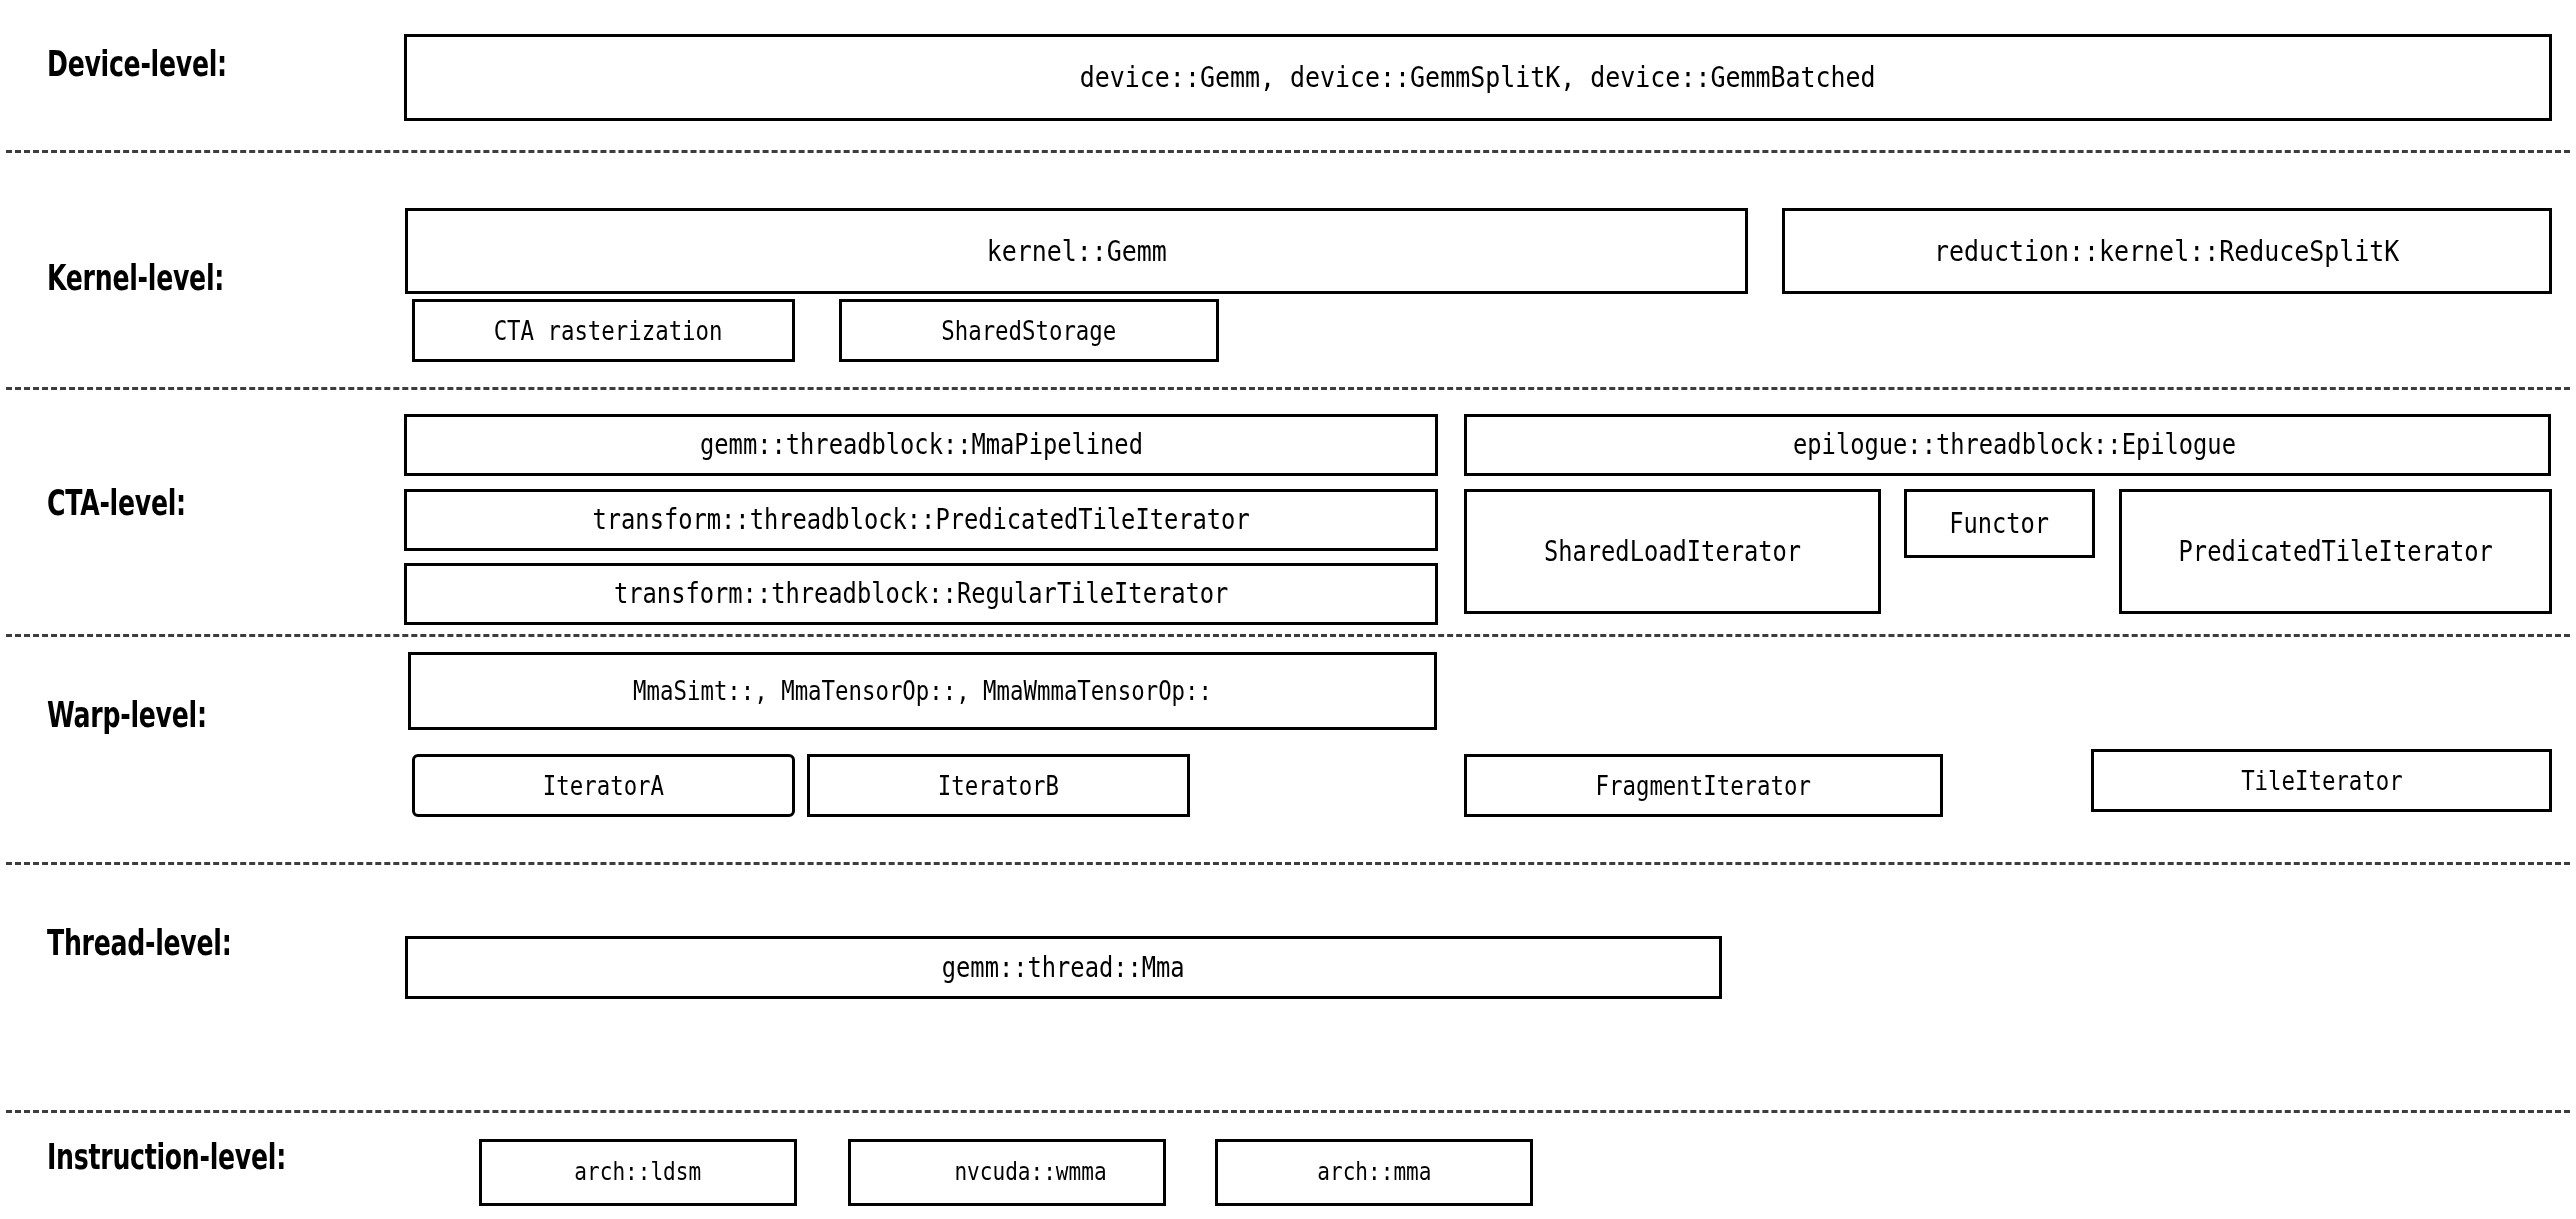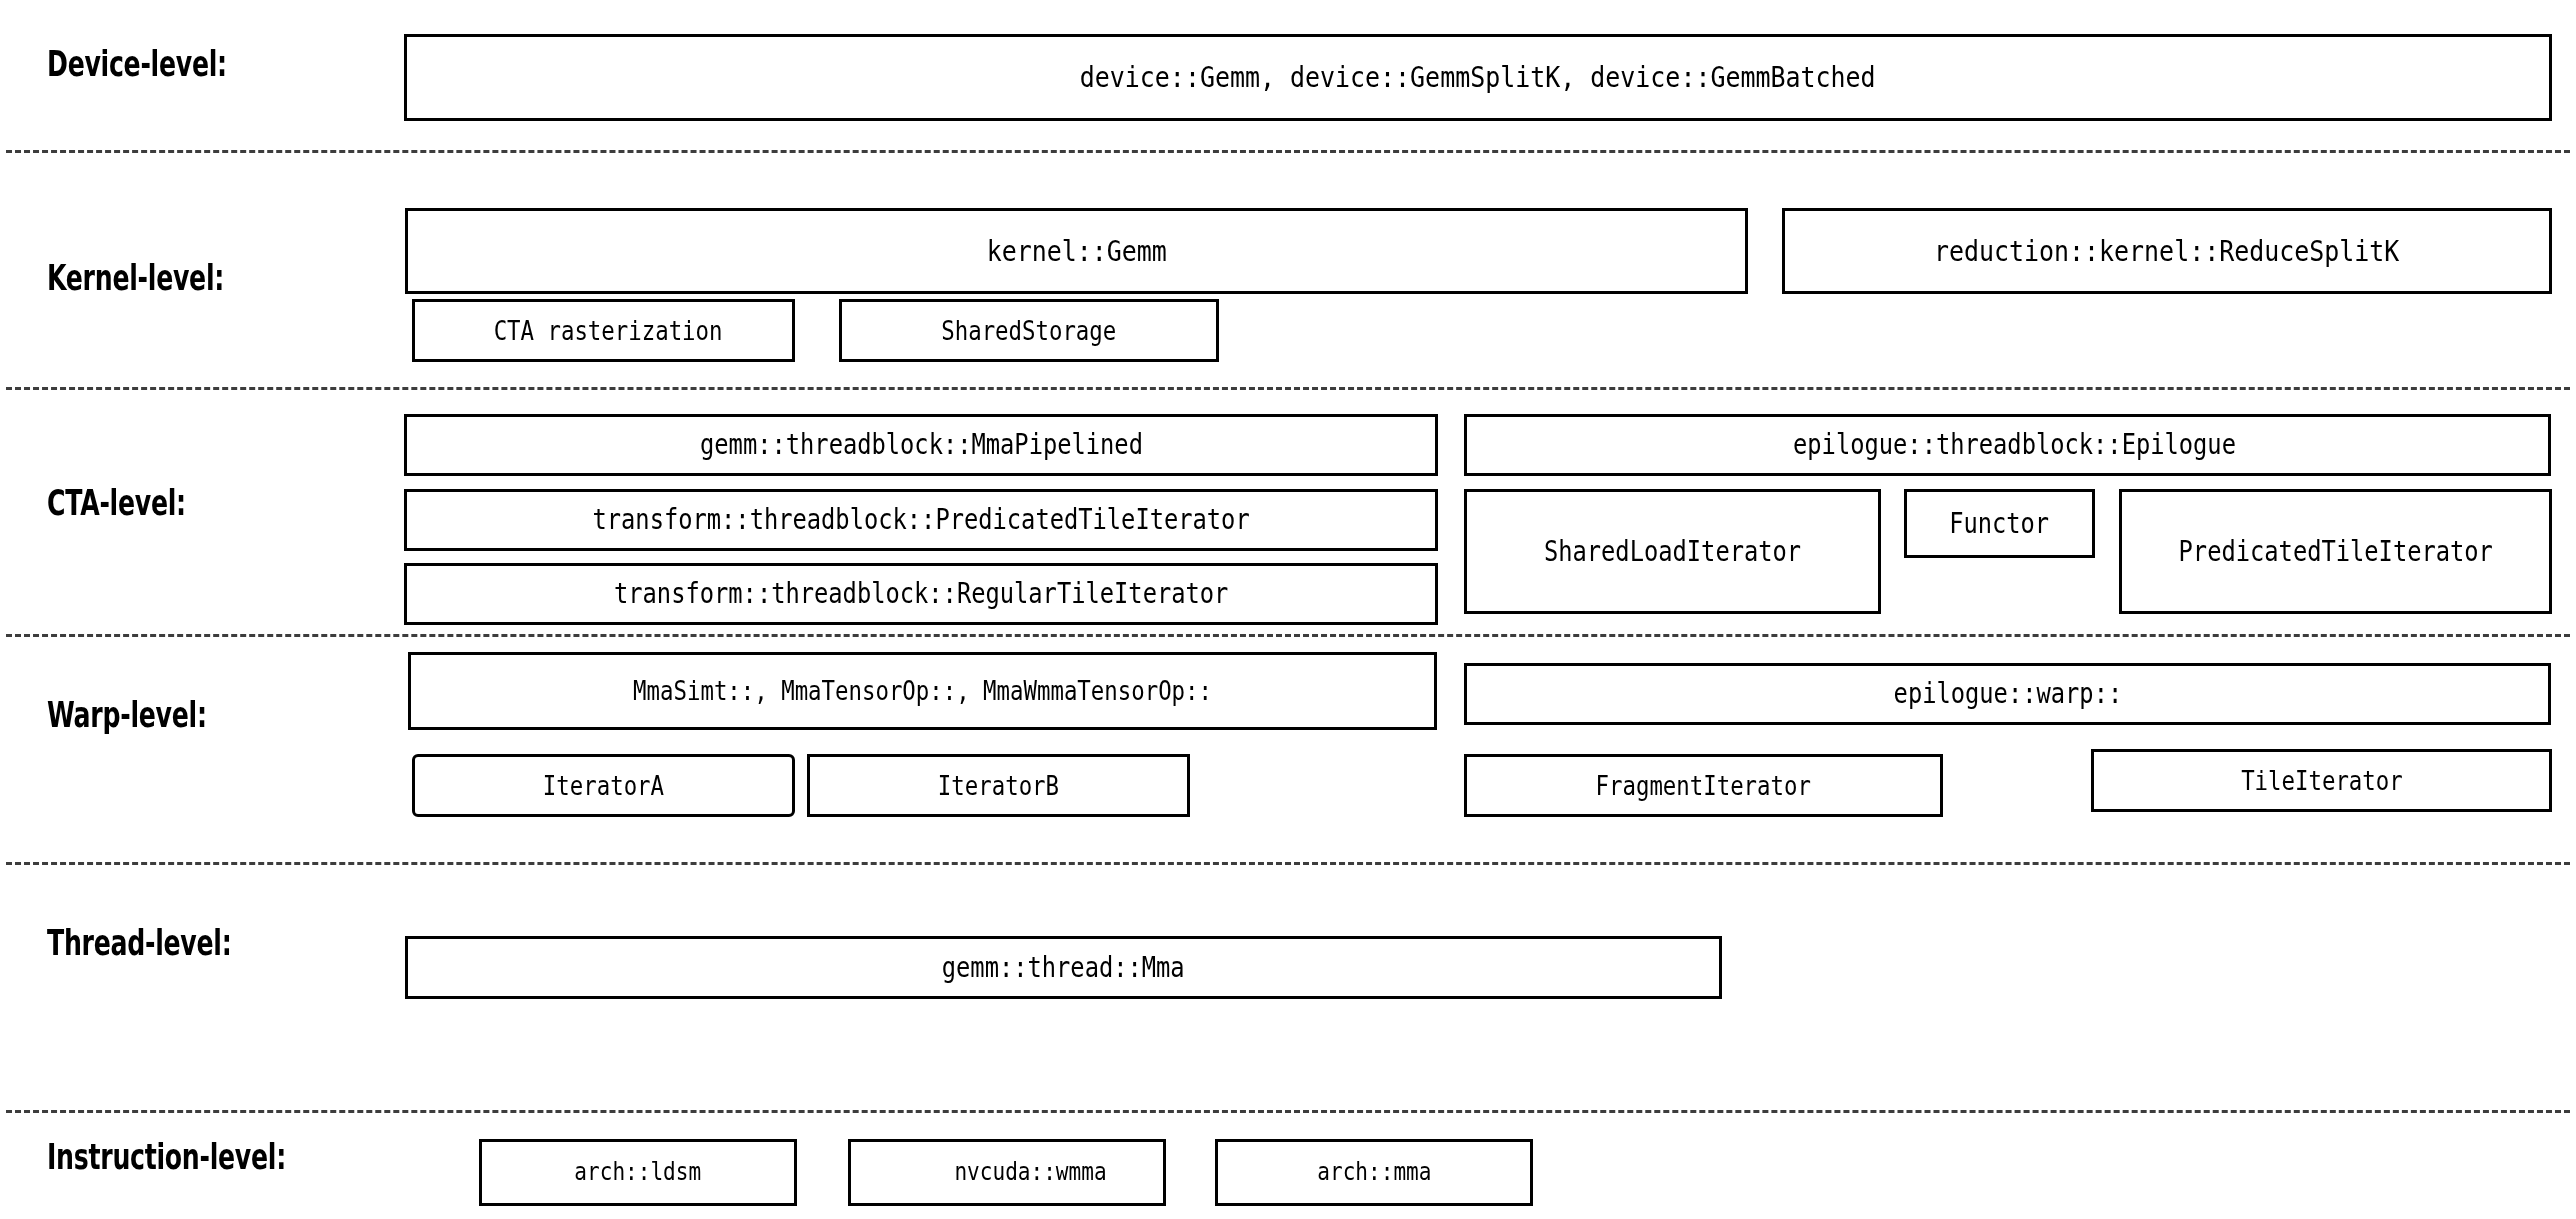--- a/index.html
+++ b/index.html
@@ -129,23 +129,20 @@
   </div>
 
   <div class="divider" style="top:634px;"></div>
 
   <div class="level-label" style="left:47px; top:697px;">Warp-level:</div>
 
   <div class="box t34" style="left:408px; top:652px; width:1029px; height:78px;justify-content:center;">
     <span class="box-label">MmaSimt::, MmaTensorOp::, MmaWmmaTensorOp::</span>
   </div>
 
-  <div class="box t36" style="left:1464px; top:663px; width:1087px; height:62px;">
-    <span class="box-label">epilogue::warp::</span>
-  </div>
 
   <div class="box t34" style="left:412px; top:754px; width:383px; height:63px;border-radius:6px;">
     <span class="box-label">IteratorA</span>
   </div>
 
   <div class="box t34" style="left:807px; top:754px; width:383px; height:63px;">
     <span class="box-label">IteratorB</span>
   </div>
 
   <div class="box t34" style="left:1464px; top:754px; width:479px; height:63px;">

